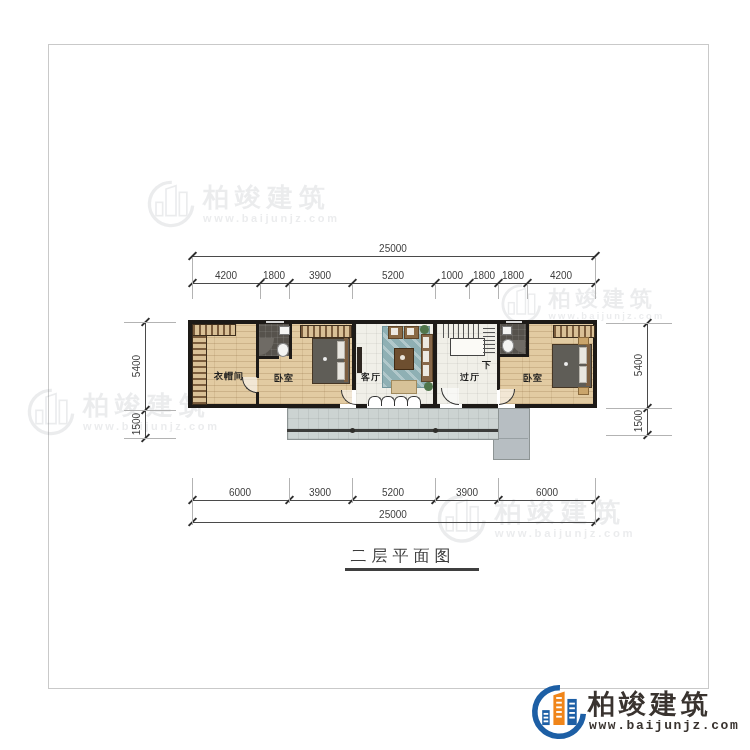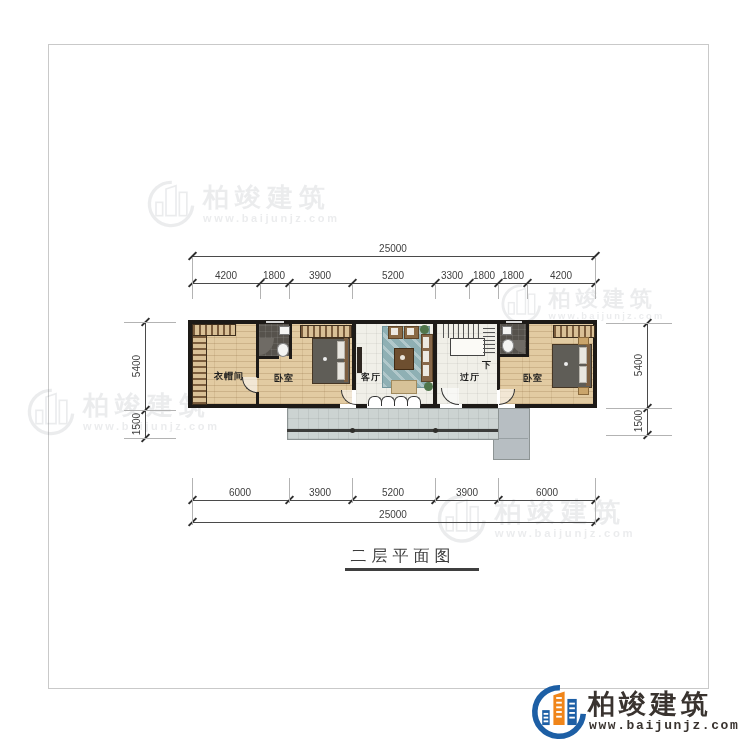--- a/index.html
+++ b/index.html
@@ -108,21 +108,21 @@
   <div class="dl" style="left:192px;top:256px;width:403px;height:1px;"></div>
   <span class="dlabel" style="left:393px;top:243px;">25000</span>
   <div class="tk" style="left:192px;top:256px;"></div>
   <div class="tk" style="left:595px;top:256px;"></div>
 
   <div class="dl" style="left:192px;top:283px;width:403px;height:1px;"></div>
   <span class="dlabel" style="left:226px;top:270px;">4200</span>
   <span class="dlabel" style="left:274px;top:270px;">1800</span>
   <span class="dlabel" style="left:320px;top:270px;">3900</span>
   <span class="dlabel" style="left:393px;top:270px;">5200</span>
-  <span class="dlabel" style="left:452px;top:270px;">3300</span>
+  <span class="dlabel" style="left:452px;top:270px;">1000</span>
   <span class="dlabel" style="left:484px;top:270px;">1800</span>
   <span class="dlabel" style="left:513px;top:270px;">1800</span>
   <span class="dlabel" style="left:561px;top:270px;">4200</span>
   <div class="tk" style="left:192px;top:283px;"></div>
     <div class="tk" style="left:260px;top:283px;"></div>
   <div class="tk" style="left:289px;top:283px;"></div>
     <div class="tk" style="left:352px;top:283px;"></div>
   <div class="tk" style="left:435px;top:283px;"></div>
     <div class="tk" style="left:469px;top:283px;"></div>
   <div class="tk" style="left:498px;top:283px;"></div>

